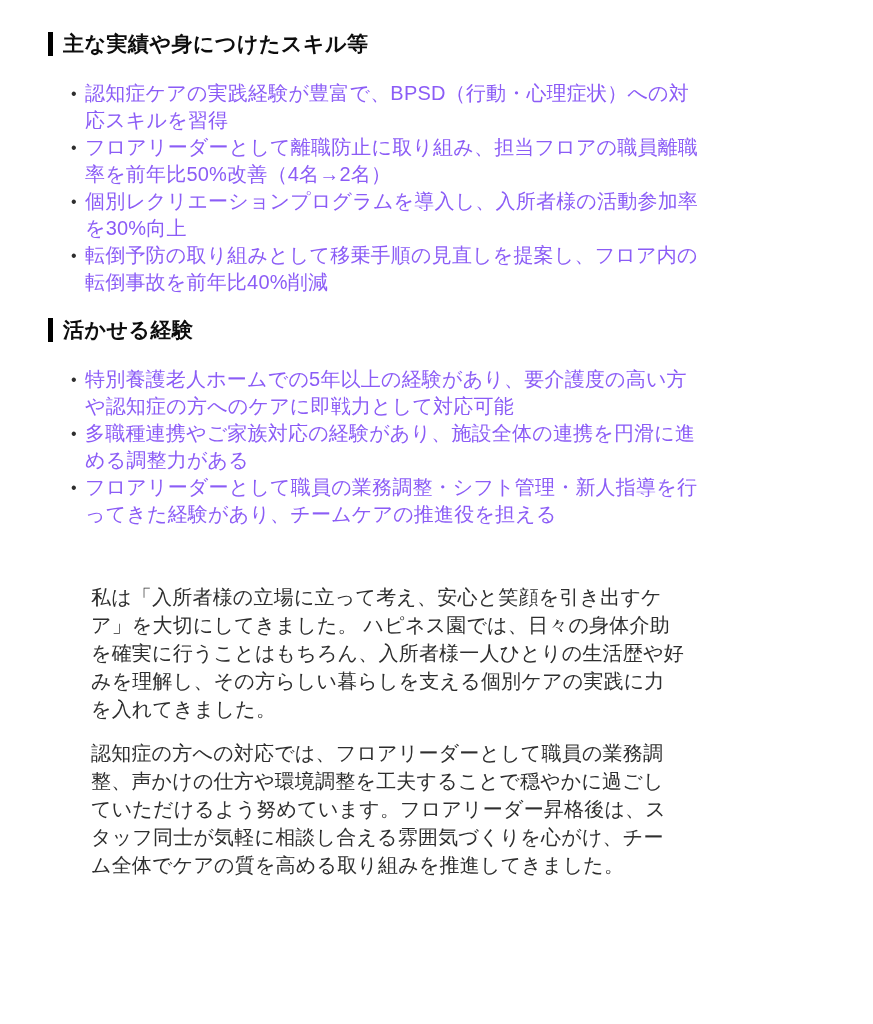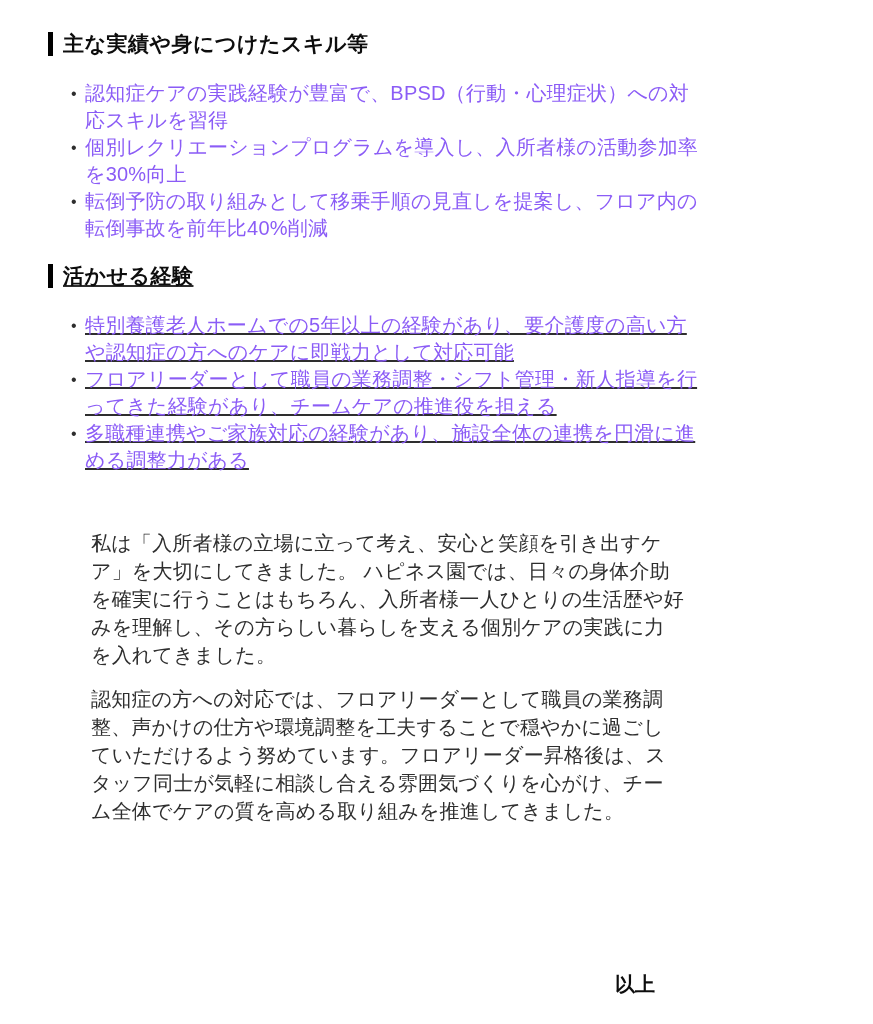--- a/index.html
+++ b/index.html
@@ -53,21 +53,21 @@
   .bullet-list li::before {
     content: "\2022";
     position: absolute;
     left: 1px;
     top: 0;
     font-size: 16px;
     line-height: 27px;
     color: #2e2e2e;
   }
   .section-achievements { margin-top: 0; }
-  .section-experience  { margin-top: 20px; text-decoration: underline; }
+  .section-experience  { margin-top: 20px; }
   .section-selfpr      { margin-top: 55px; }
   .pr-body {
     margin: 17px 0 0 27px;
     max-width: 782px;
   }
   .pr-body p {
     margin: 16px;
     font-size: 20px;
     line-height: 28px;
     color: #2e2e2e;
@@ -89,34 +89,35 @@
 
 <div class="page">
 
   <section class="section-achievements">
     <h2 class="section-heading">
       <span class="bar"></span>
       <span>主な実績や身につけたスキル等</span>
     </h2>
     <ul class="bullet-list">
       <li>認知症ケアの実践経験が豊富で、BPSD（行動・心理症状）への対応スキルを習得</li>
+      <li>フロアリーダーとして離職防止に取り組み、担当フロアの職員離職率を前年比50%改善（4名→2名）</li>
       <li>個別レクリエーションプログラムを導入し、入所者様の活動参加率を30%向上</li>
       <li>転倒予防の取り組みとして移乗手順の見直しを提案し、フロア内の転倒事故を前年比40%削減</li>
     </ul>
   </section>
 
   <section class="section-experience">
     <h2 class="section-heading">
       <span class="bar"></span>
       <span>活かせる経験</span>
     </h2>
     <ul class="bullet-list">
       <li>特別養護老人ホームでの5年以上の経験があり、要介護度の高い方や認知症の方へのケアに即戦力として対応可能</li>
+      <li>多職種連携やご家族対応の経験があり、施設全体の連携を円滑に進める調整力がある</li>
       <li>フロアリーダーとして職員の業務調整・シフト管理・新人指導を行ってきた経験があり、チームケアの推進役を担える</li>
-      <li>多職種連携やご家族対応の経験があり、施設全体の連携を円滑に進める調整力がある</li>
     </ul>
   </section>
 
   <section class="section-selfpr">
     <div class="pr-body">
       <p>私は「入所者様の立場に立って考え、安心と笑顔を引き出すケア」を大切にしてきました。 ハピネス園では、日々の身体介助を確実に行うことはもちろん、入所者様一人ひとりの生活歴や好みを理解し、その方らしい暮らしを支える個別ケアの実践に力を入れてきました。</p>
       <p>認知症の方への対応では、フロアリーダーとして職員の業務調整、声かけの仕方や環境調整を工夫することで穏やかに過ごしていただけるよう努めています。フロアリーダー昇格後は、スタッフ同士が気軽に相談し合える雰囲気づくりを心がけ、チーム全体でケアの質を高める取り組みを推進してきました。</p>
     </div>
   </section>
 

